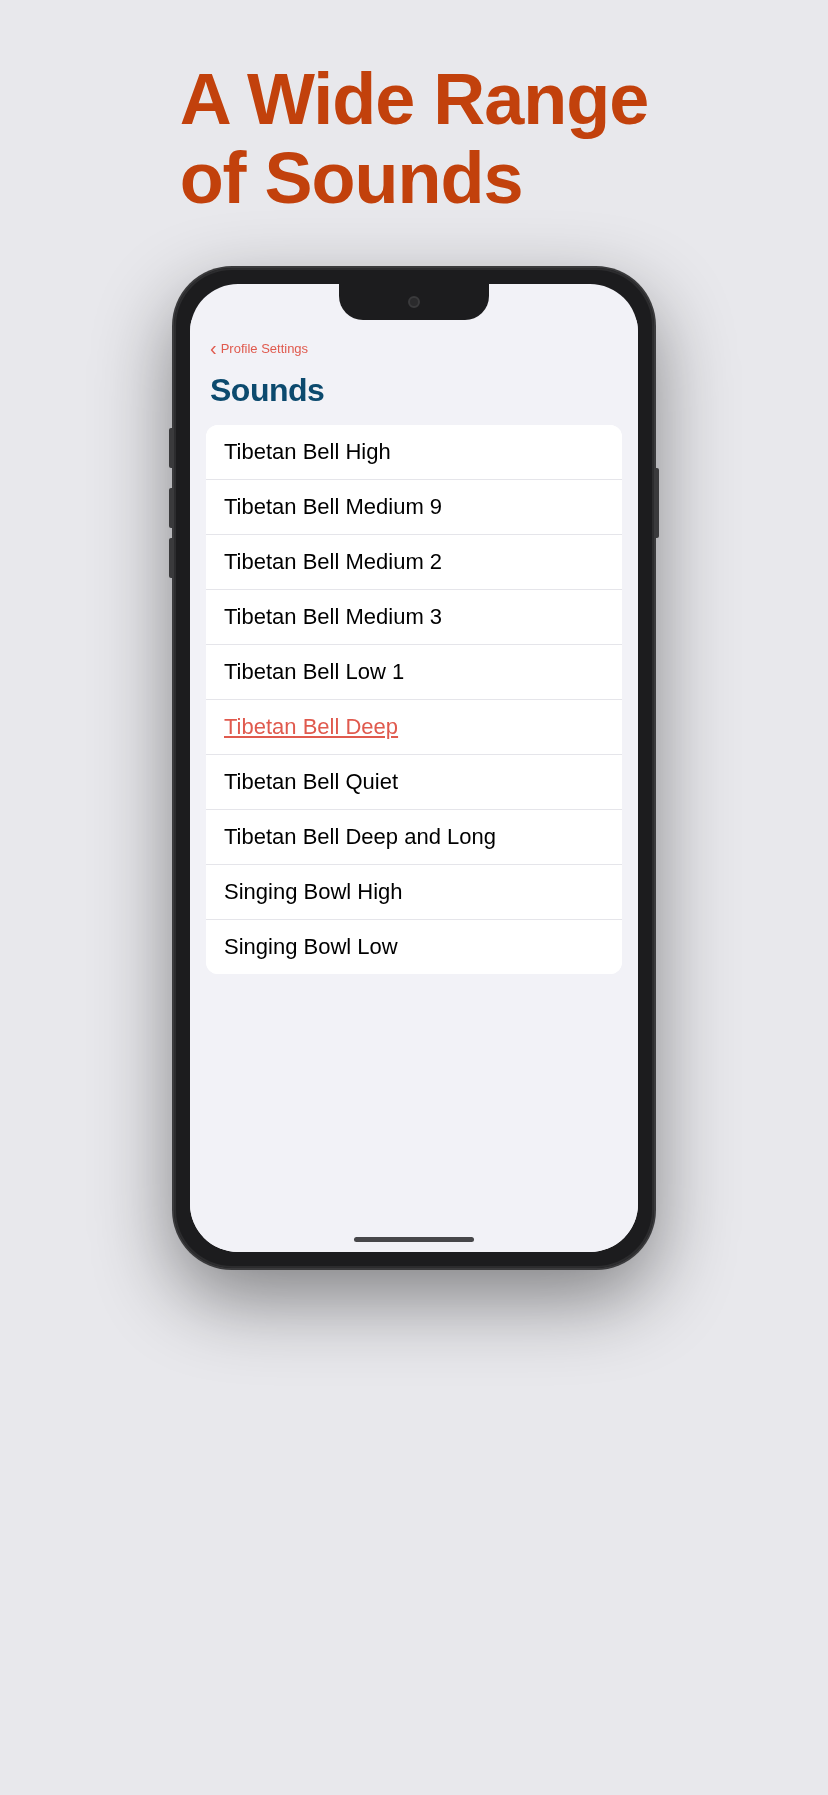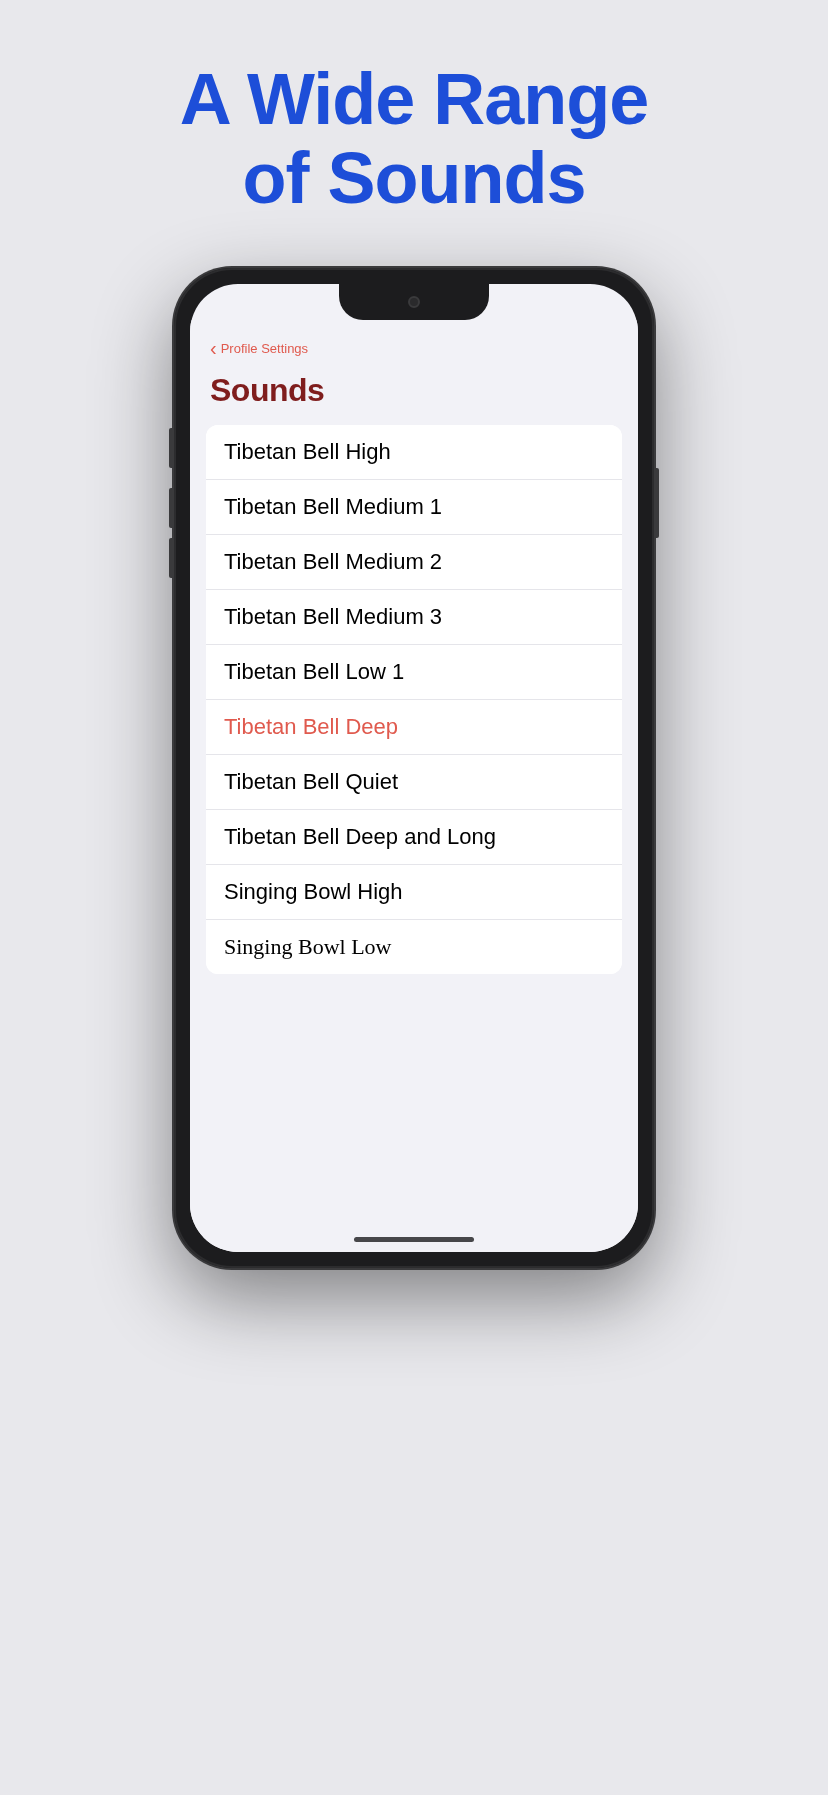--- a/index.html
+++ b/index.html
@@ -9,24 +9,24 @@
       height: 1795px;
       background: #e8e8ec;
       font-family: -apple-system, BlinkMacSystemFont, 'SF Pro Display', 'Helvetica Neue', sans-serif;
       display: flex;
       flex-direction: column;
       align-items: center;
       overflow: hidden;
     }
 
     .page-title {
-      text-align: center;
+      text-align: left;
       font-size: 72px;
       font-weight: 800;
-      color: #1d4ed8;
+      color: #c2410c;
       line-height: 1.1;
       margin-top: 60px;
       margin-bottom: 50px;
       letter-spacing: -1px;
     }
 
     
     .phone-frame {
       width: 480px;
       height: 1000px;
@@ -126,21 +126,21 @@
     .back-label {
       color: #e05a4e;
       font-size: 13px;
       font-weight: 400;
     }
 
     .section-title {
       padding: 8px 20px 16px;
       font-size: 32px;
       font-weight: 700;
-      color: #7f1d1d;
+      color: #0c4a6e;
       letter-spacing: -0.5px;
     }
 
     
     .sounds-list {
       background: #fff;
       border-radius: 12px;
       margin: 0 16px;
       overflow: hidden;
     }
@@ -149,25 +149,25 @@
       padding: 14px 18px;
       font-size: 22px;
       color: #000;
       border-bottom: 1px solid #e5e5ea;
       cursor: pointer;
       background: #fff;
     }
 
     .list-item:last-child {
       border-bottom: none;
-      font-family: Liberation Serif, serif;
     }
 
     .list-item.selected {
       color: #e05a4e;
+      text-decoration: underline;
     }
 
     
     .home-indicator {
       position: absolute;
       bottom: 10px;
       left: 50%;
       transform: translateX(-50%);
       width: 120px;
       height: 5px;
@@ -197,21 +197,21 @@
       <div class="back-nav">
         <span class="back-chevron">‹</span>
         <span class="back-label">Profile Settings</span>
       </div>
 
       <div class="section-title">Sounds</div>
 
       <div class="sounds-list">
 
         <div class="list-item">Tibetan Bell High</div>
-        <div class="list-item">Tibetan Bell Medium 1</div>
+        <div class="list-item">Tibetan Bell Medium 9</div>
         <div class="list-item">Tibetan Bell Medium 2</div>
         <div class="list-item">Tibetan Bell Medium 3</div>
         <div class="list-item">Tibetan Bell Low 1</div>
         <div class="list-item selected">Tibetan Bell Deep</div>
         <div class="list-item">Tibetan Bell Quiet</div>
         <div class="list-item">Tibetan Bell Deep and Long</div>
         <div class="list-item">Singing Bowl High</div>
         <div class="list-item">Singing Bowl Low</div>
 
       </div>

